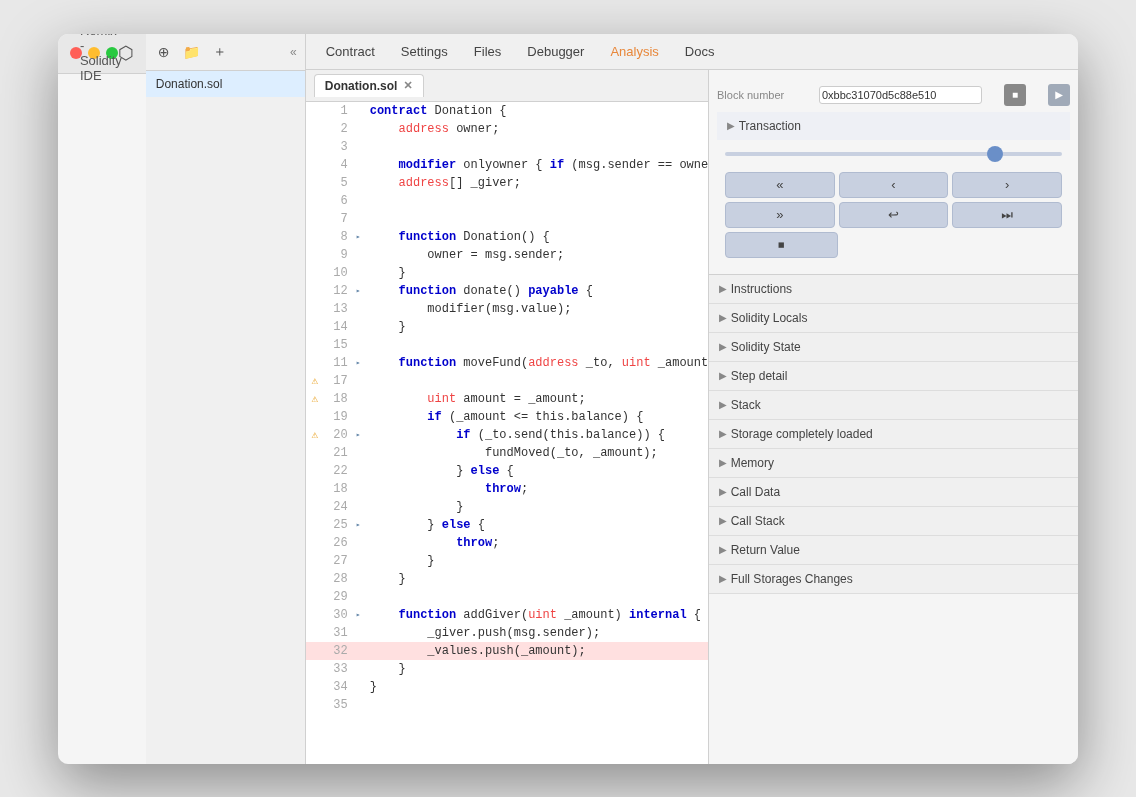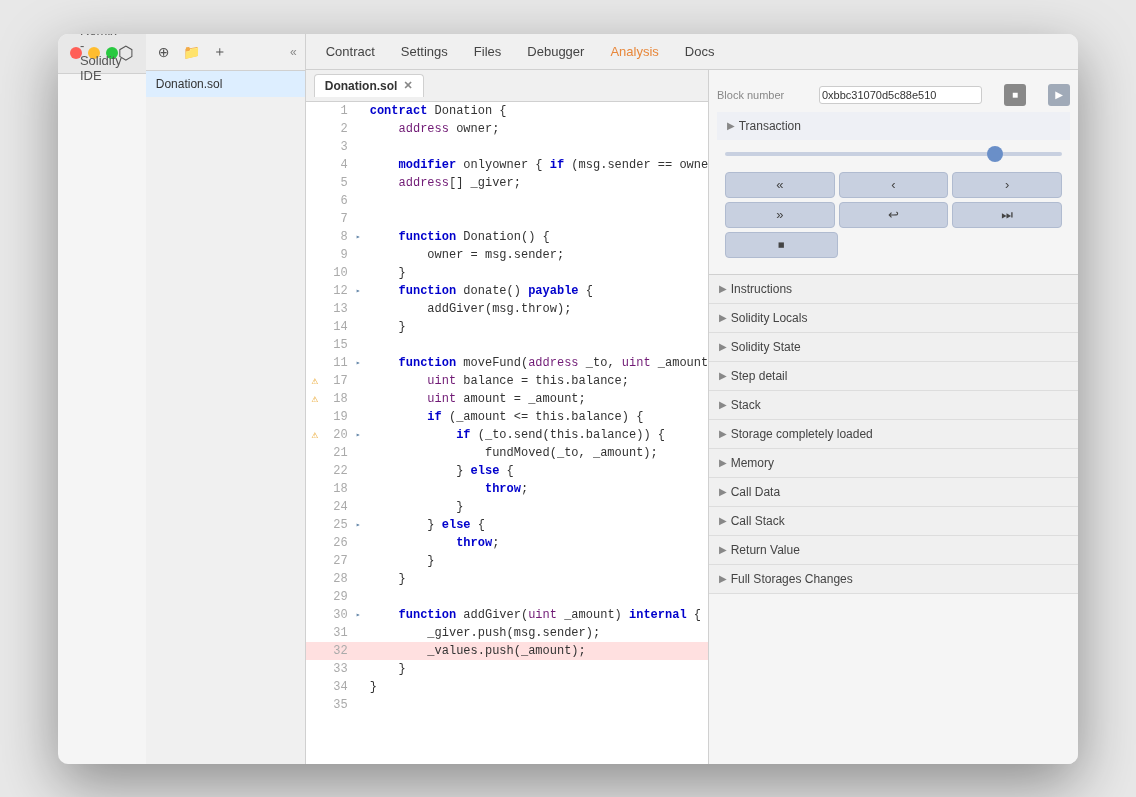--- a/index.html
+++ b/index.html
@@ -182,21 +182,21 @@
       color: #aaa;
       font-size: 8px;
     }
     .line-code {
       flex: 1;
       padding-left: 4px;
       white-space: pre;
       color: #333;
     }
     .kw { color: #0000cc; font-weight: bold; }
-    .type { color: #701a75; }
+    .type { color: #ef4444; }
     
     .right-panel {
       width: 370px;
       background: #f5f5f5;
       border-left: 1px solid #d0d0d0;
       display: flex;
       flex-direction: column;
       overflow-y: auto;
     }
     .right-section {
@@ -424,21 +424,21 @@
               <div class="code-line">
                 <div class="line-warning"></div>
                 <div class="line-num">12</div>
                 <div class="line-arrow"><span style="color:#6688aa;">▸</span></div>
                 <div class="line-code"><span class="kw">    function</span><span> donate() </span><span class="kw">payable</span><span> {</span></div>
               </div>
               <div class="code-line">
                 <div class="line-warning"></div>
                 <div class="line-num">13</div>
                 <div class="line-arrow"></div>
-                <div class="line-code"><span>        addGiver(msg.throw);</span></div>
+                <div class="line-code"><span>        modifier(msg.value);</span></div>
               </div>
               <div class="code-line">
                 <div class="line-warning"></div>
                 <div class="line-num">14</div>
                 <div class="line-arrow"></div>
                 <div class="line-code"><span>    }</span></div>
               </div>
               <div class="code-line">
                 <div class="line-warning"></div>
                 <div class="line-num">15</div>
@@ -450,21 +450,20 @@
                 <div class="line-num">11</div>
                 <div class="line-arrow"><span style="color:#6688aa;">▸</span></div>
                 <div class="line-code"><span class="kw">    function</span><span> moveFund(</span><span class="type">address</span><span> _to, </span><span class="type">uint</span><span> _amount)</span></div>
               </div>
               <div class="code-line">
                 <div class="line-warning">
                   <span style="color:#e8a020;font-size:11px;">⚠</span>
                 </div>
                 <div class="line-num">17</div>
                 <div class="line-arrow"></div>
-                <div class="line-code"><span class="type">        uint</span><span> balance = this.balance;</span></div>
               </div>
               <div class="code-line">
                 <div class="line-warning">
                   <span style="color:#e8a020;font-size:11px;">⚠</span>
                 </div>
                 <div class="line-num">18</div>
                 <div class="line-arrow"></div>
                 <div class="line-code"><span class="type">        uint</span><span> amount = _amount;</span></div>
               </div>
               <div class="code-line">

